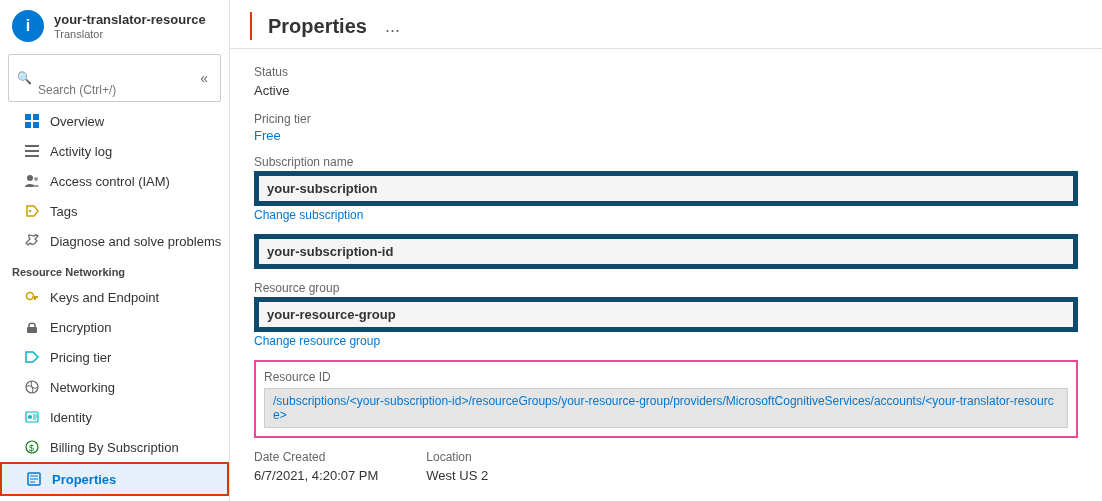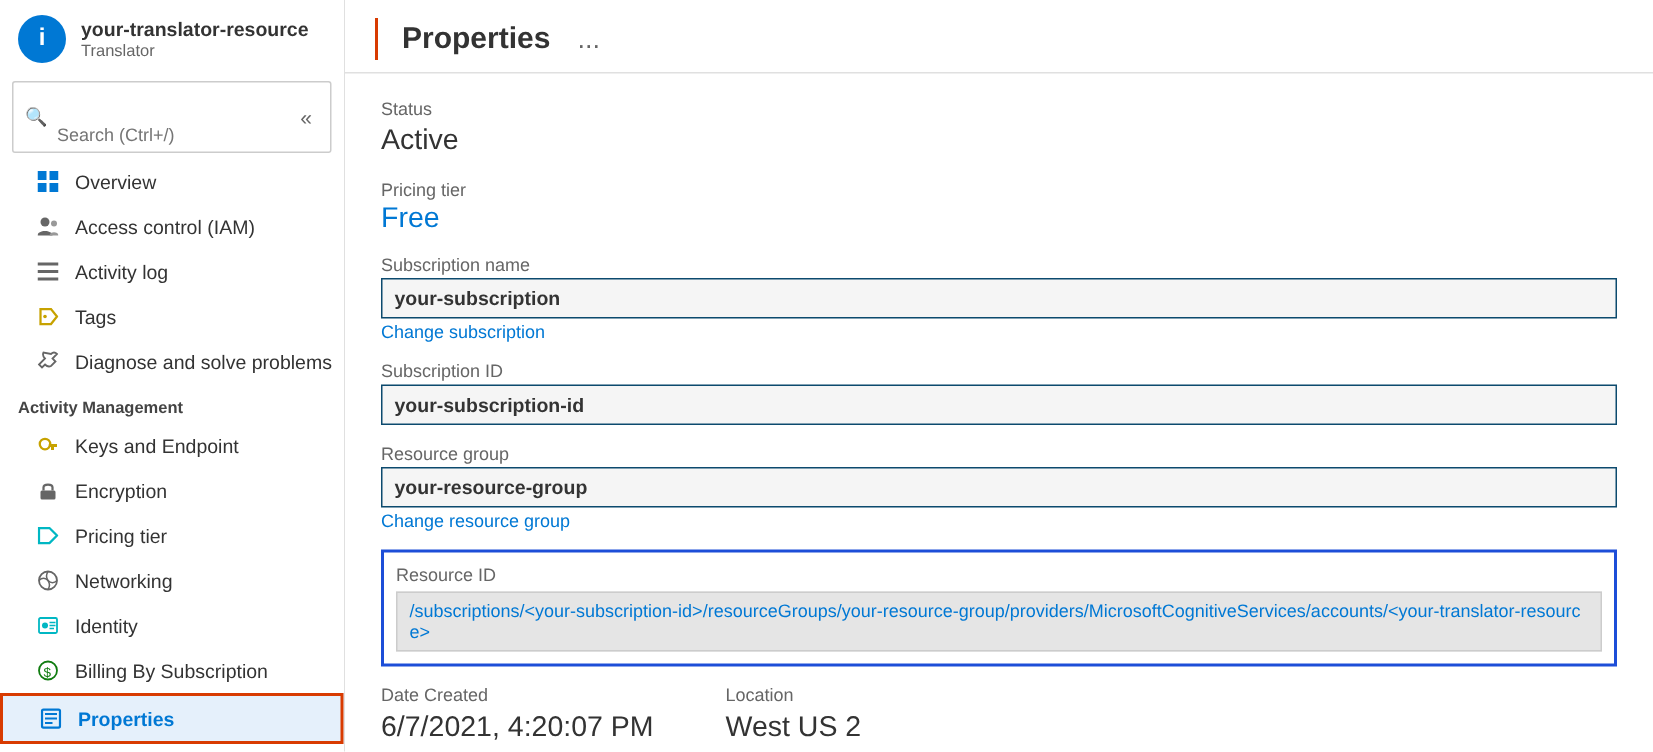--- a/index.html
+++ b/index.html
@@ -171,52 +171,52 @@
       margin-bottom: 12px;
     }
 
     .field-label {
       font-size: 12px;
       color: #666;
       margin-bottom: 2px;
     }
 
     .field-value {
-      font-size: 19px;
+      font-size: 13px;
       color: #333;
     }
 
     .field-value.blue {
       color: #0078d4;
     }
 
     .field-input {
       display: flex;
       align-items: center;
-      border: 1px solid #0c4a6e;
+      border: 5px solid #0c4a6e;
       background: #f5f5f5;
       padding: 5px 8px;
       font-size: 13px;
       color: #333;
       width: 860px;
       max-width: 100%;
       font-weight: 600;
     }
 
     .field-link {
       color: #0078d4;
       font-size: 12px;
       cursor: pointer;
       margin-top: 2px;
       display: inline-block;
       text-align: right;
     }
 
     .resource-id-section {
-      border: 2px solid #1d4ed8;
+      border: 2px solid #ec4899;
       padding: 8px;
       margin-bottom: 12px;
     }
 
     .resource-id-label {
       font-size: 12px;
       color: #666;
       margin-bottom: 4px;
     }
 
@@ -270,60 +270,60 @@
           <rect x="0" y="8" width="6" height="6" fill="#0078d4"></rect>
           <rect x="8" y="8" width="6" height="6" fill="#0078d4"></rect>
         </svg>
     </span>
     <span class="nav-label">Overview</span>
   </div>
 
   <div class="nav-item">
     <span class="nav-icon">
       <svg width="14" height="14" viewBox="0 0 14 14">
+          <rect x="0" y="1" width="14" height="2" fill="#666"></rect>
+          <rect x="0" y="6" width="14" height="2" fill="#666"></rect>
+          <rect x="0" y="11" width="14" height="2" fill="#666"></rect>
+        </svg>
+    </span>
+    <span class="nav-label">Activity log</span>
+  </div>
+
+  <div class="nav-item">
+    <span class="nav-icon">
+      <svg width="14" height="14" viewBox="0 0 14 14">
           <circle cx="5" cy="4" r="3" fill="#666"></circle>
           <path d="M0 13 C0 9 10 9 10 13Z" fill="#666"></path>
           <circle cx="11" cy="5" r="2" fill="#999"></circle>
           <path d="M8 13 C8 10 14 10 14 13Z" fill="#999"></path>
         </svg>
     </span>
     <span class="nav-label">Access control (IAM)</span>
   </div>
 
   <div class="nav-item">
     <span class="nav-icon">
       <svg width="14" height="14" viewBox="0 0 14 14">
-          <rect x="0" y="1" width="14" height="2" fill="#666"></rect>
-          <rect x="0" y="6" width="14" height="2" fill="#666"></rect>
-          <rect x="0" y="11" width="14" height="2" fill="#666"></rect>
-        </svg>
-    </span>
-    <span class="nav-label">Activity log</span>
-  </div>
-
-  <div class="nav-item">
-    <span class="nav-icon">
-      <svg width="14" height="14" viewBox="0 0 14 14">
           <path d="M2 2 L9 2 L13 7 L9 12 L2 12 Z" fill="none" stroke="#c7a200" stroke-width="1.5"></path>
           <circle cx="5" cy="7" r="1.2" fill="#c7a200"></circle>
         </svg>
     </span>
     <span class="nav-label">Tags</span>
   </div>
 
   <div class="nav-item">
     <span class="nav-icon">
       <svg width="14" height="14" viewBox="0 0 14 14">
           <path d="M9 2 Q11 0 13 2 L10 5 L12 7 L9 10 Q7 11 5 9 L3 11 L1 9 L5 5 Q3 3 4 1 Z" fill="none" stroke="#666" stroke-width="1.2"></path>
         </svg>
     </span>
     <span class="nav-label">Diagnose and solve problems</span>
   </div>
 
-  <div class="nav-section-label">Activity Management</div>
+  <div class="nav-section-label">Resource Networking</div>
 
   <div class="nav-item">
     <span class="nav-icon">
       <svg width="14" height="14" viewBox="0 0 14 14">
           <circle cx="5" cy="6" r="3.5" fill="none" stroke="#c7a200" stroke-width="1.5"></circle>
           <path d="M7.5 6 L13 6 L13 8 L11 8 L11 10 L9 10 L9 8 L7.5 8 Z" fill="#c7a200"></path>
         </svg>
     </span>
     <span class="nav-label">Keys and Endpoint</span>
   </div>
@@ -423,21 +423,20 @@
       <div class="field-value blue">Free</div>
     </div>
 
     <div class="field-section">
       <div class="field-label">Subscription name</div>
       <div class="field-input">your-subscription</div>
       <span class="field-link">Change subscription</span>
     </div>
 
     <div class="field-section">
-      <div class="field-label">Subscription ID</div>
       <div class="field-input">your-subscription-id</div>
     </div>
 
     <div class="field-section">
       <div class="field-label">Resource group</div>
       <div class="field-input">your-resource-group</div>
       <span class="field-link">Change resource group</span>
     </div>
 
     <div class="resource-id-section">

